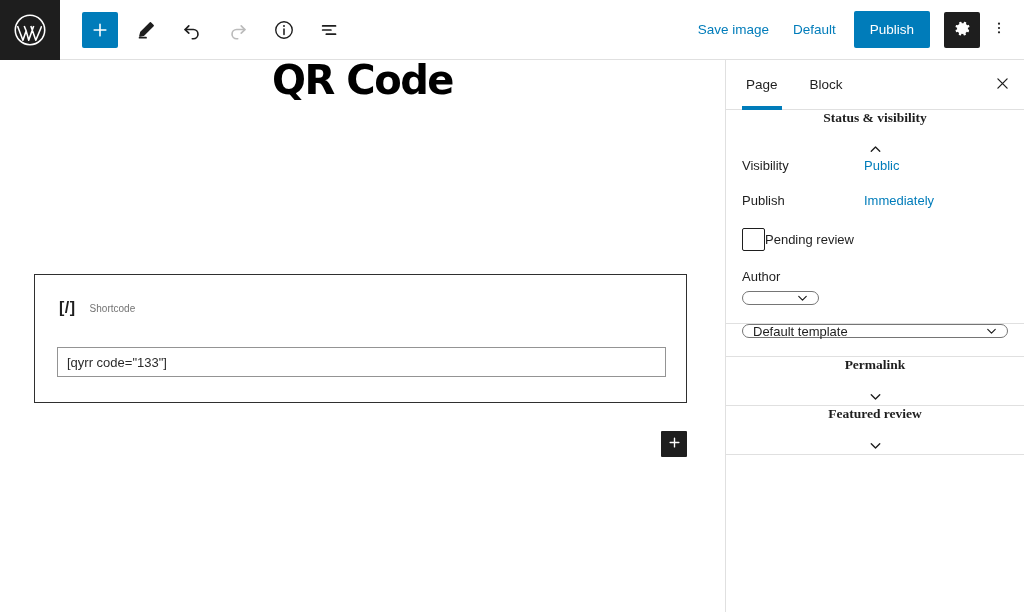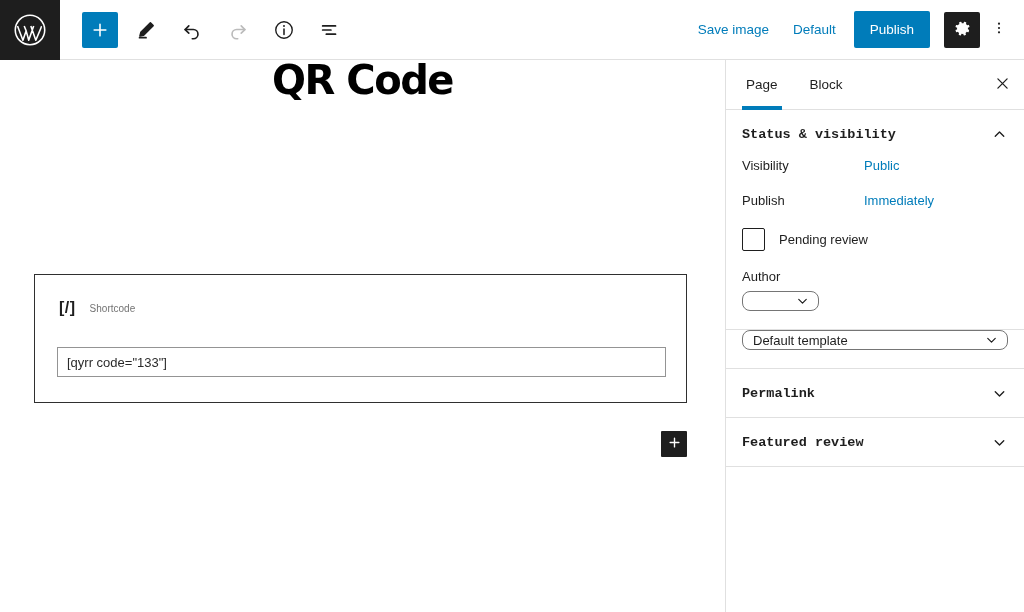--- a/index.html
+++ b/index.html
@@ -280,21 +280,22 @@
   .panel-header {
     height: 48px;
     display: flex;
     align-items: center;
     justify-content: space-between;
     padding: 0 16px;
     cursor: pointer;
     background: transparent;
     border: none;
     width: 100%;
-    font-family: Liberation Mono, monospace;
+    font-family: Liberation Serif, serif;
+    flex-direction: column;
   }
   .panel-title {
     font-size: 13.5px;
     font-weight: 600;
     color: #1e1e1e;
   }
   .chev { color: #1e1e1e; display: flex; }
 
   .panel-body { padding: 0 16px 18px 16px; }
 
@@ -316,21 +317,20 @@
     font-size: 13px;
     font-family: "Liberation Sans", sans-serif;
     cursor: pointer;
     padding: 0;
     text-align: left;
   }
 
   .check-row {
     display: flex;
     align-items: center;
-    gap: 14px;
     margin-bottom: 18px;
   }
   .checkbox {
     width: 23px;
     height: 23px;
     border: 1.5px solid #1e1e1e;
     background: #ffffff;
     border-radius: 2px;
     cursor: pointer;
     flex: 0 0 23px;
@@ -346,21 +346,21 @@
     color: #1e1e1e;
     display: block;
     margin-bottom: 7px;
   }
 
   .select {
     position: relative;
     border: 1px solid #757575;
     border-radius: 8px;
     background: #ffffff;
-    height: 20px;
+    height: 14px;
     display: flex;
     align-items: center;
     padding: 0 28px 0 10px;
     font-size: 13px;
     color: #1e1e1e;
     cursor: pointer;
   }
   .select-author { width: 77px; padding-left: 6px; }
   .select-template { width: 100%; }
   .select .sel-chev {

